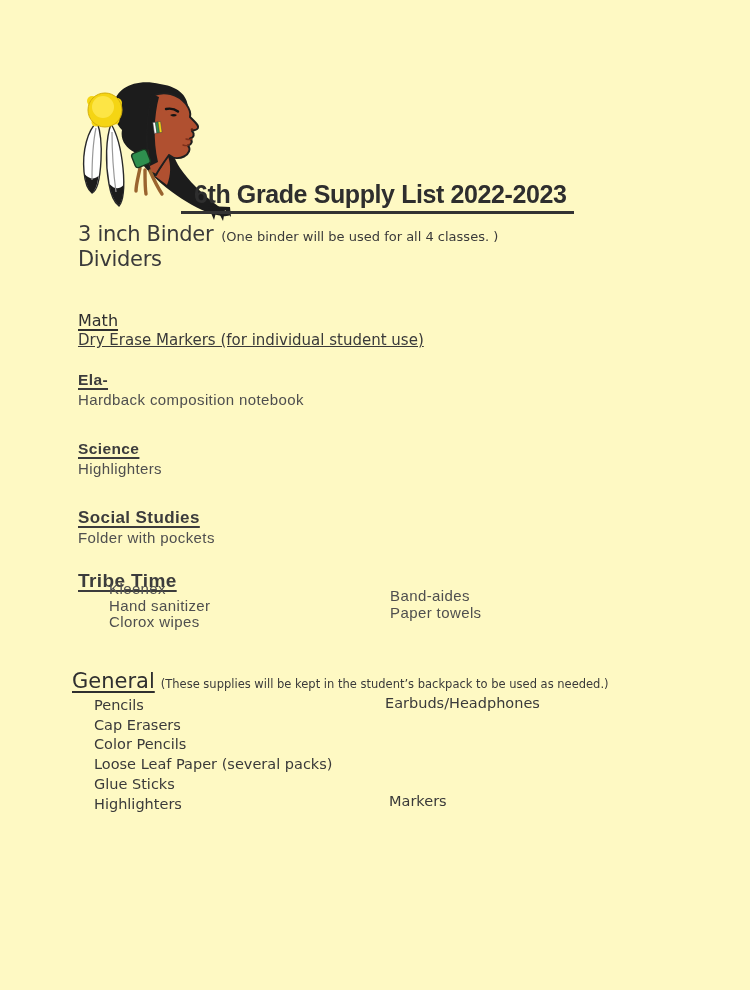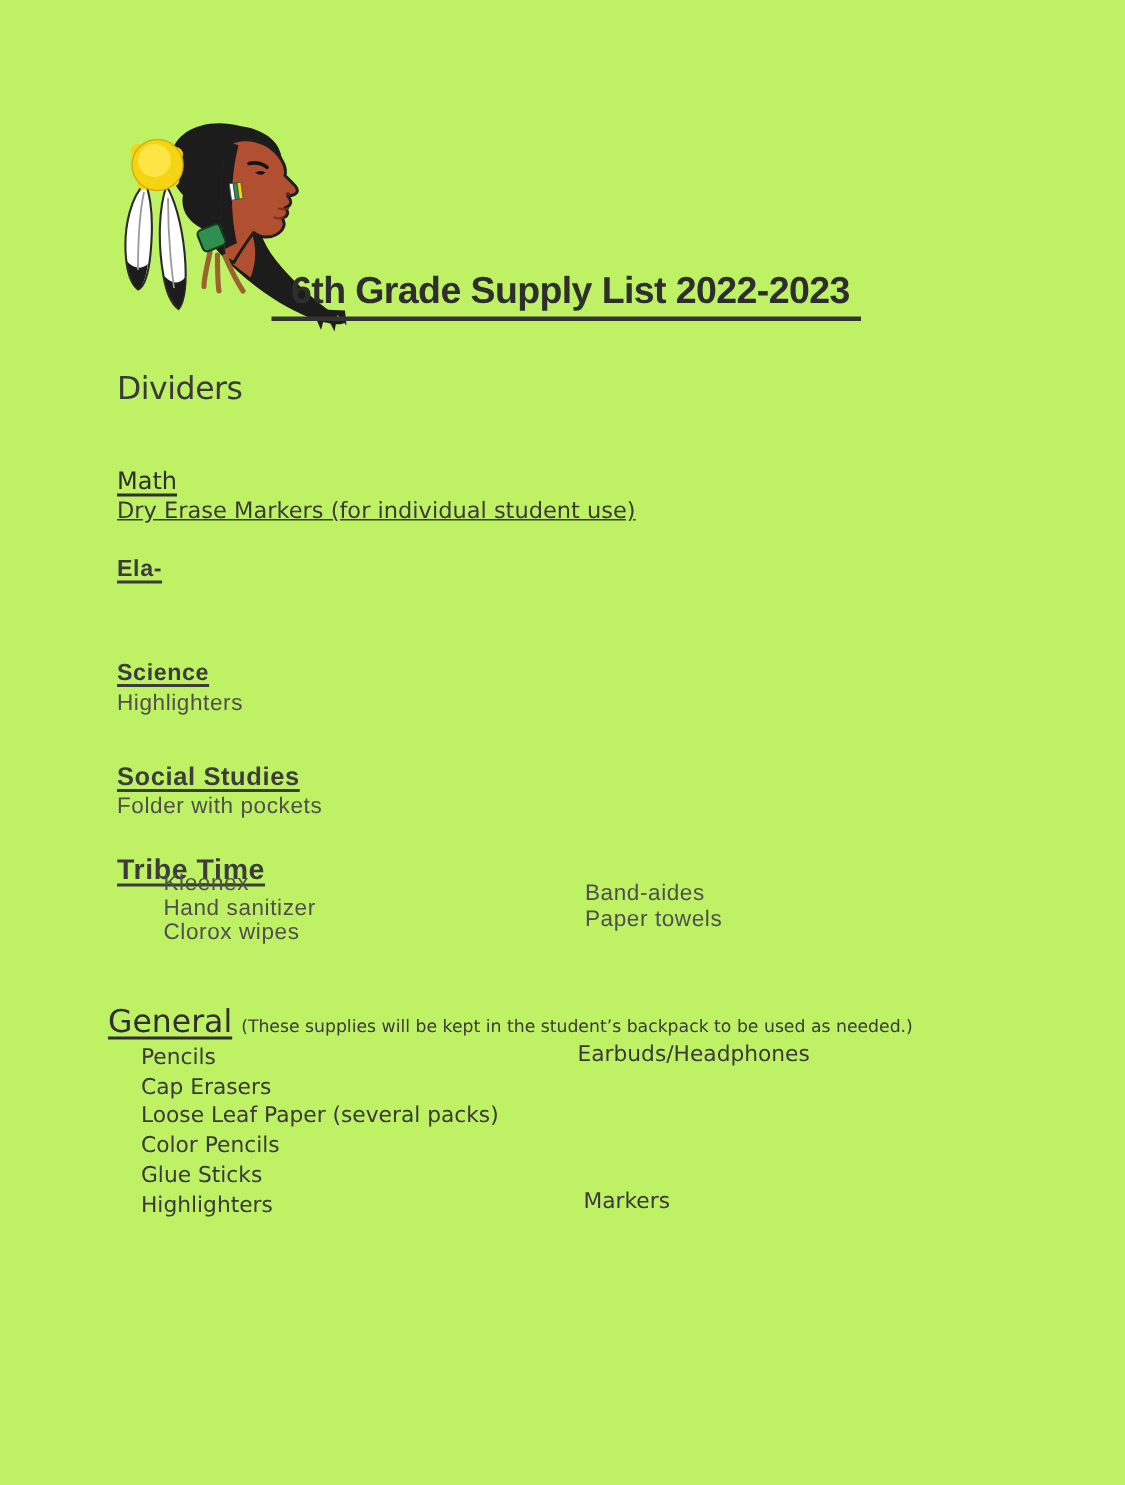--- a/index.html
+++ b/index.html
@@ -9,21 +9,21 @@
     --skin:#b05030;
     --hair:#1c1c1c;
     --feather:#ffffff;
     --pom:#f5d513;
     --pom-edge:#d4af0a;
     --band:#2e8f4e;
     --wrap:#9a642f;
   }
   html,body{margin:0;padding:0;}
   body{width:750px;height:990px;background:#ffffff;overflow:hidden;}
-  #page{position:relative;width:750px;height:990px;background:#bef264;
+  #page{position:relative;width:750px;height:990px;background:#fef9c3;
         font-family:"DejaVu Sans",sans-serif;}
   .abs{position:absolute;line-height:1;white-space:nowrap;}
   
   .fc{font-family:"DejaVu Sans",sans-serif;color:var(--ink-comic);}
   
   .fg{font-family:"Liberation Sans",sans-serif;color:var(--ink-geo);letter-spacing:.4px;}
   .title{font-family:"Liberation Sans",sans-serif;font-weight:bold;font-size:25px;
          letter-spacing:-.4px;color:var(--ink-dark);
          border-bottom:3.5px solid #333;padding:0 8px 4px 13px;}
   .h-comic{font-weight:normal;color:#2f2f2f;
@@ -94,26 +94,30 @@
       </g>
 
       <path d="M70,86 C68,96 66,103 66,109 M75,88 C75,98 75,106 76,112 M80,89 C84,98 88,106 92,112" fill="none" style="stroke:var(--wrap)" stroke-width="3.4" stroke-linecap="round"></path>
 
       <rect x="63" y="69" width="16" height="15" rx="3" transform="rotate(-22 71 76.5)" style="fill:var(--band)" stroke="#17361f" stroke-width="1.4"></rect>
     </svg>
   </div>
 
   <div class="abs title" style="left:181px;top:182px;">6th Grade Supply List 2022-2023</div>
 
+  <div class="abs fc" style="left:78px;top:224px;">
+    <span class="big">3 inch Binder</span><span class="note">(One binder will be used for all 4 classes. )</span>
+  </div>
   <div class="abs fc big" style="left:78px;top:249px;">Dividers</div>
 
   <div class="abs fc h-comic" style="left:78px;top:313px;font-size:16px;">Math</div>
   <div class="abs fc it-c" style="left:78px;top:333px;">Dry Erase Markers (for individual student use)</div>
 
   <div class="abs fg h-geo" style="left:78px;top:372px;font-size:15.5px;">Ela-</div>
+  <div class="abs fg it-g" style="left:78px;top:392px;">Hardback composition notebook</div>
 
   <div class="abs fg h-geo" style="left:78px;top:441px;font-size:15.5px;">Science</div>
   <div class="abs fg it-g" style="left:78px;top:461px;">Highlighters</div>
 
   <div class="abs fg h-geo" style="left:78px;top:509px;font-size:17px;">Social Studies</div>
   <div class="abs fg it-g" style="left:78px;top:530px;">Folder with pockets</div>
 
   <div class="abs fg h-geo" style="left:78px;top:571px;font-size:19px;">Tribe Time</div>
   <div class="abs fg col col-tt" style="left:78px;top:581px;margin-left:31px;">
     <div class="row">Kleenex</div>
@@ -124,21 +128,21 @@
     <div class="row">Band-aides</div>
     <div class="row">Paper towels</div>
   </div>
 
   <div class="abs fc" style="left:72px;top:671px;">
     <span class="h-comic" style="font-size:21px;">General</span><span class="note-sm">(These supplies will be kept in the student’s backpack to be used as needed.)</span>
   </div>
   <div class="abs fc col col-gen" style="left:94px;top:696px;">
     <div class="row">Pencils</div>
     <div class="row">Cap Erasers</div>
+    <div class="row">Color Pencils</div>
     <div class="row">Loose Leaf Paper (several packs)</div>
-    <div class="row">Color Pencils</div>
     <div class="row">Glue Sticks</div>
     <div class="row">Highlighters</div>
   </div>
   <div class="abs fc it-c2" style="left:385px;top:696px;">Earbuds/Headphones</div>
   <div class="abs fc it-c2" style="left:389px;top:794px;">Markers</div>
 
 </div>
 
 </body></html>

